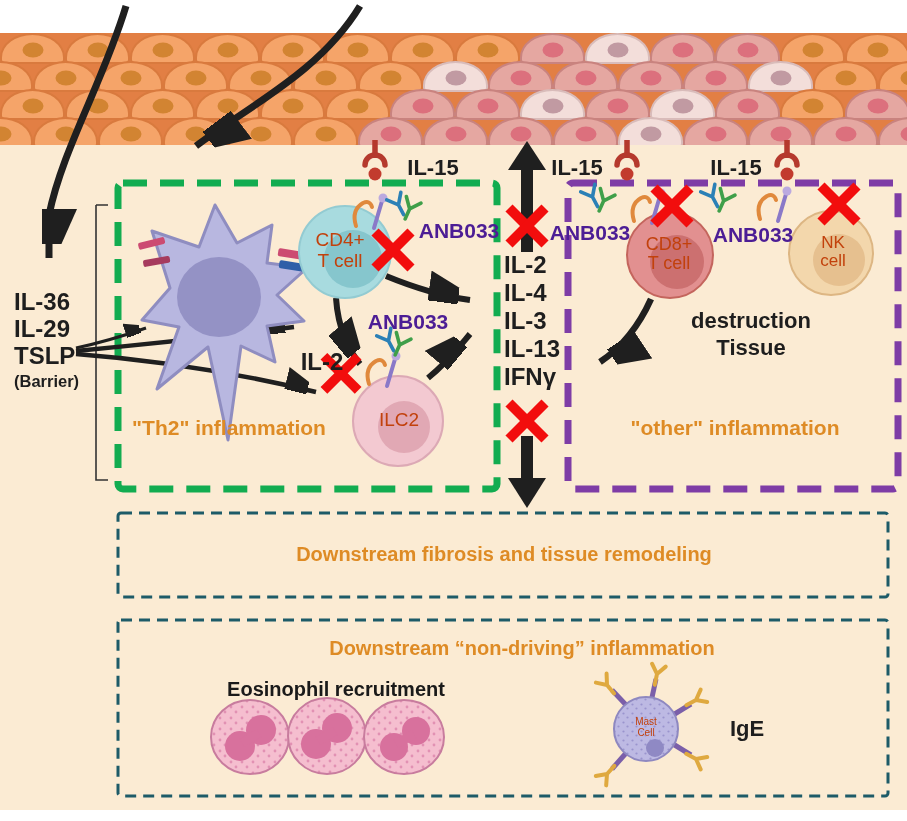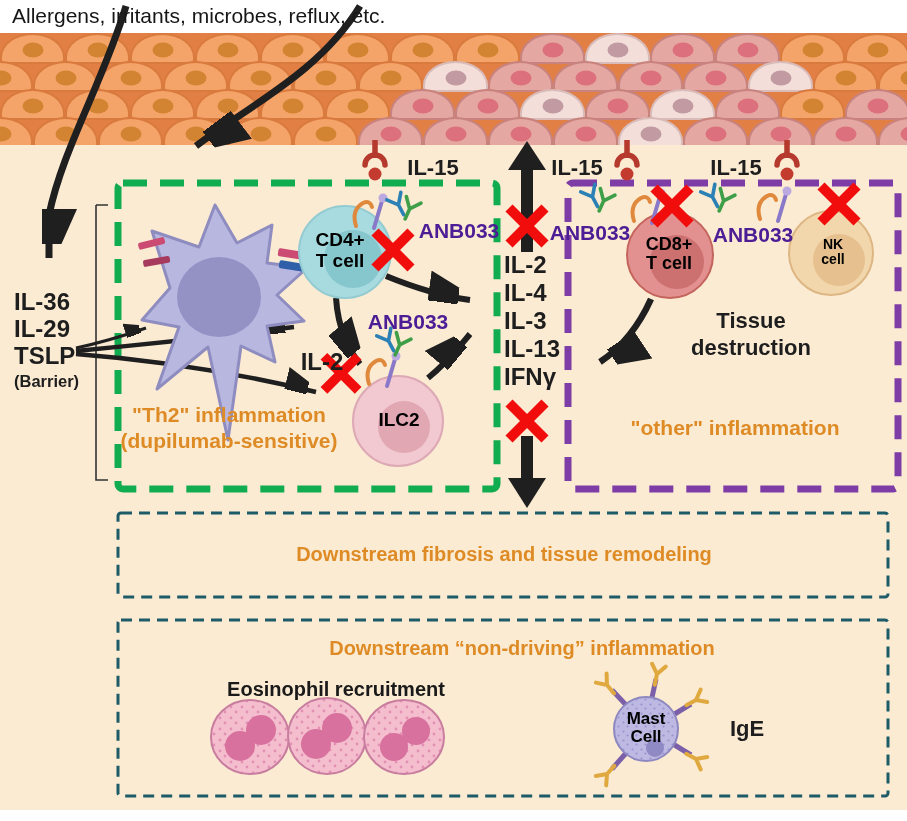--- a/index.html
+++ b/index.html
@@ -12,21 +12,21 @@
   #epiband{left:0;top:33px;width:907px;height:112px;background:#E27F44;overflow:hidden;}
   .epi-cell{position:absolute;height:31px;border-radius:50% 50% 10% 10% / 78% 78% 14% 14%;box-sizing:border-box;}
   .epi-nuc{position:absolute;left:50%;top:56%;width:21px;height:15px;border-radius:50%;transform:translate(-50%,-50%);}
   .t-allergens{font-size:21px;color:#161616;}
   .t-barrier{font-size:20px;color:#222;}
   .il15{font-size:22px;font-weight:bold;}
   .alarm{font-size:24px;font-weight:bold;line-height:27px;}
   .alarm-cap{font-size:16.5px;font-weight:bold;margin-top:3px;}
   .anb{font-size:21px;font-weight:bold;color:#4c1d95;}
   .cyt{font-size:24px;font-weight:bold;line-height:28px;}
-  .celllabel{font-weight:bold;color:#000000;line-height:1.08;}
+  .celllabel{font-weight:normal;color:#c2410c;line-height:1.08;}
   .orange2{font-size:21px;font-weight:bold;color:#DE8B25;line-height:26px;}
   .tissue{font-size:22px;font-weight:bold;line-height:27px;}
   .dstitle{font-size:20px;font-weight:bold;color:#DE8B25;}
   .eos-t{font-size:20px;font-weight:bold;color:#1a1a1a;}
   svg{position:absolute;left:0;top:0;}
 </style>
 </head>
 <body>
 
 <div id="canvas">
@@ -361,21 +361,20 @@
       <use href="#goldY" transform="translate(657,674) rotate(12)"></use>
       <use href="#goldY" transform="translate(696,700) rotate(62)"></use>
       <use href="#goldY" transform="translate(696,759) rotate(118)"></use>
       <use href="#goldY" transform="translate(607,774) rotate(222)"></use>
       <use href="#goldY" transform="translate(607,685) rotate(-40)"></use>
       <circle cx="646" cy="729" r="32" fill="url(#mastpat)" stroke="#8E88C0" stroke-width="2"></circle>
       <circle cx="655" cy="748" r="9" fill="#8F89C4"></circle>
     </g>
   </svg>
 
-  <div class="abs t-allergens" style="left:12px;top:4px;">Allergens, irritants, microbes, reflux, etc.</div>
 
   <div class="abs ctr il15" style="left:433px;top:168px;">IL-15</div>
   <div class="abs ctr il15" style="left:577px;top:168px;">IL-15</div>
   <div class="abs ctr il15" style="left:736px;top:168px;">IL-15</div>
 
   <div class="abs" style="left:14px;top:288px;width:90px;">
     <div class="alarm">IL-36</div>
     <div class="alarm">IL-29</div>
     <div class="alarm">TSLP</div>
     <div class="alarm-cap">(Barrier)</div>
@@ -398,41 +397,40 @@
 
   <div class="abs ctr celllabel" style="left:340px;top:251px;font-size:19px;">
     <div>CD4+</div>
     <div>T cell</div>
   </div>
   <div class="abs ctr celllabel" style="left:399px;top:420px;font-size:19px;">ILC2</div>
   <div class="abs ctr celllabel" style="left:669px;top:254px;font-size:18px;">
     <div>CD8+</div>
     <div>T cell</div>
   </div>
-  <div class="abs ctr celllabel" style="left:833px;top:252px;font-size:14px;">
+  <div class="abs ctr celllabel" style="left:833px;top:252px;font-size:17px;">
     <div>NK</div>
     <div>cell</div>
   </div>
 
   <div class="abs ctr tissue" style="left:751px;top:334px;">
+    <div>destruction</div>
     <div>Tissue</div>
-    <div>destruction</div>
   </div>
 
   <div class="abs ctr orange2" style="left:229px;top:428px;white-space:nowrap;">
     <div>"Th2" inflammation</div>
-    <div>(dupilumab-sensitive)</div>
   </div>
   <div class="abs ctr orange2" style="left:735px;top:428px;white-space:nowrap;">
     <div>"other" inflammation</div>
   </div>
 
   <div class="abs ctr dstitle" style="left:504px;top:554px;white-space:nowrap;">Downstream fibrosis and tissue remodeling</div>
   <div class="abs ctr dstitle" style="left:522px;top:648px;white-space:nowrap;">Downstream “non-driving” inflammation</div>
   <div class="abs ctr eos-t" style="left:336px;top:689px;white-space:nowrap;">Eosinophil recruitment</div>
 
-  <div class="abs ctr celllabel" style="left:646px;top:728px;font-size:17px;">
+  <div class="abs ctr celllabel" style="left:646px;top:728px;font-size:10px;">
     <div>Mast</div>
     <div>Cell</div>
   </div>
   <div class="abs ctr" style="left:747px;top:729px;font-size:22px;font-weight:bold;">IgE</div>
 
 </div>
 
 </body></html>

